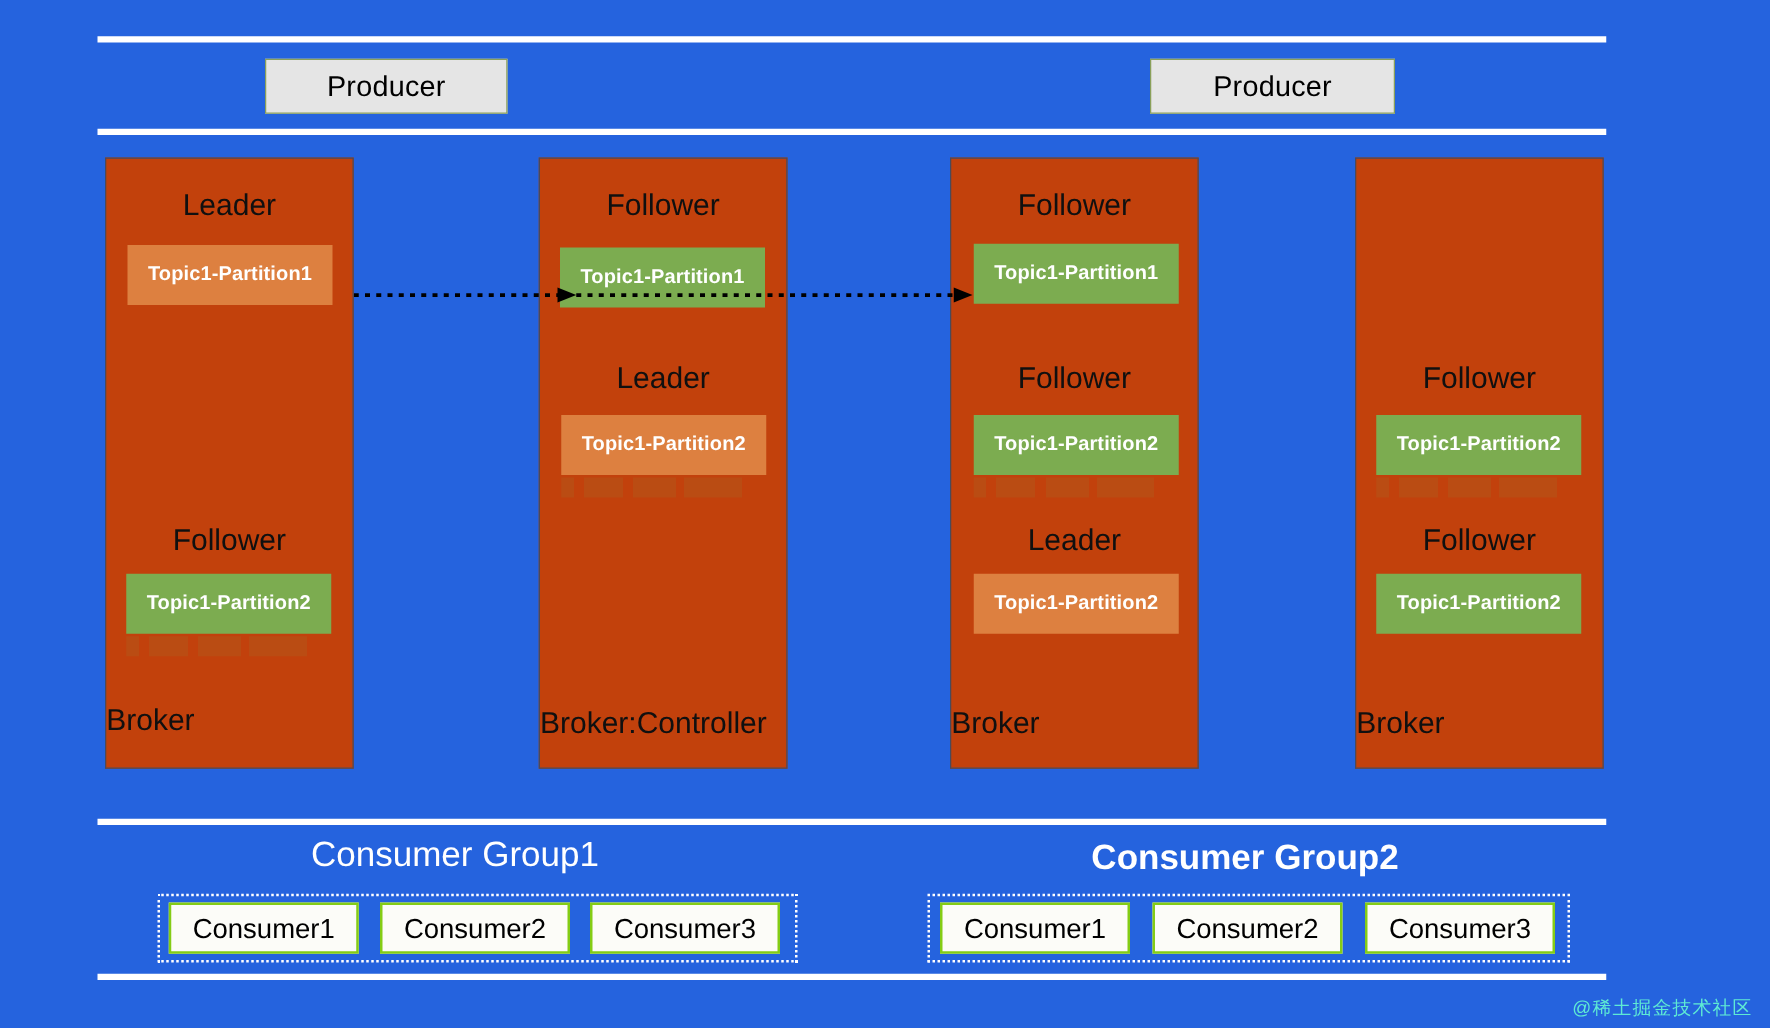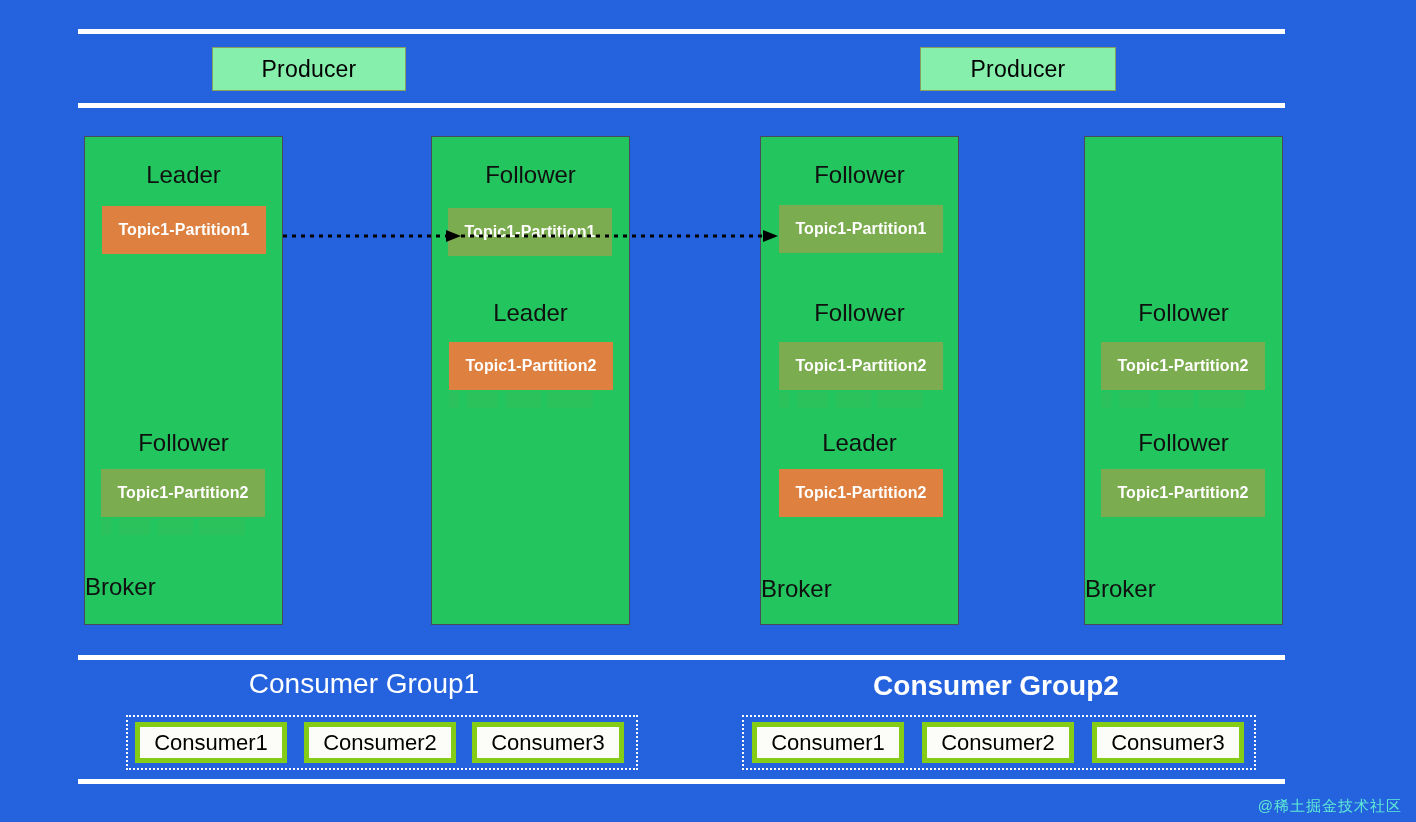--- a/index.html
+++ b/index.html
@@ -25,40 +25,40 @@
     background: #ffffff;
   }
   #rule-top    { top: 29px; }
   #rule-mid    { top: 103px; }
   #rule-cons   { top: 655px; }
   #rule-bottom { top: 779px; }
 
   
   .producer-box {
     position: absolute;
-    background: #86efac;
+    background: #e5e5e5;
     border: 1px solid #8aa05a;
     box-sizing: border-box;
     display: flex;
     align-items: center;
     justify-content: center;
     font-size: 23px;
     color: #000000;
     letter-spacing: .2px;
   }
   #producer-1 { left: 212px; top: 47px; width: 194px; height: 44px; }
   #producer-2 { left: 920px; top: 47px; width: 196px; height: 44px; }
 
   
   .broker-col {
     position: absolute;
-    background: #22c55e;
+    background: #c2410c;
     border: 1px solid #4a4a5a;
     box-sizing: border-box;
-    top: 136px;
+    top: 126px;
   }
   #broker-col-1 { left: 84px;   width: 199px; height: 489px; }
   #broker-col-2 { left: 431px;  width: 199px; height: 489px; }
   #broker-col-3 { left: 760px;  width: 199px; height: 489px; }
   #broker-col-4 { left: 1084px; width: 199px; height: 489px; }
 
   .role-label {
     position: absolute;
     left: 0;
     width: 100%;
@@ -131,21 +131,21 @@
     box-sizing: border-box;
     display: flex;
     align-items: center;
   }
   #cg-frame-1 { left: 126px; top: 715px; width: 512px; height: 55px; }
   #cg-frame-2 { left: 742px; top: 715px; width: 514px; height: 55px; }
 
   .consumer-box {
     position: absolute;
     background: #fcfcf8;
-    border: 5px solid #84cc16;
+    border: 2px solid #84cc16;
     box-sizing: border-box;
     height: 41px;
     display: flex;
     align-items: center;
     justify-content: center;
     font-size: 22px;
     color: #000000;
     white-space: nowrap;
   }
 
@@ -187,20 +187,21 @@
 </div>
 
 <div class="broker-col" id="broker-col-2">
   <div class="role-label" style="top:26px">Follower</div>
   <div class="partition green" style="left:16px; top:71px; width:164px;">Topic1-Partition1</div>
 
   <div class="role-label" style="top:164px">Leader</div>
   <div class="partition orange" style="left:17px; top:205px; width:164px;">Topic1-Partition2</div>
   <div class="ghost" style="left:17px; top:255px; width:164px;"></div>
 
+  <div class="broker-name" style="top:440px">Broker:Controller</div>
 </div>
 
 <div class="broker-col" id="broker-col-3">
   <div class="role-label" style="top:26px">Follower</div>
   <div class="partition green" style="left:18px; top:68px; width:164px;">Topic1-Partition1</div>
 
   <div class="role-label" style="top:164px">Follower</div>
   <div class="partition green" style="left:18px; top:205px; width:164px;">Topic1-Partition2</div>
   <div class="ghost" style="left:18px; top:255px; width:164px;"></div>
 

